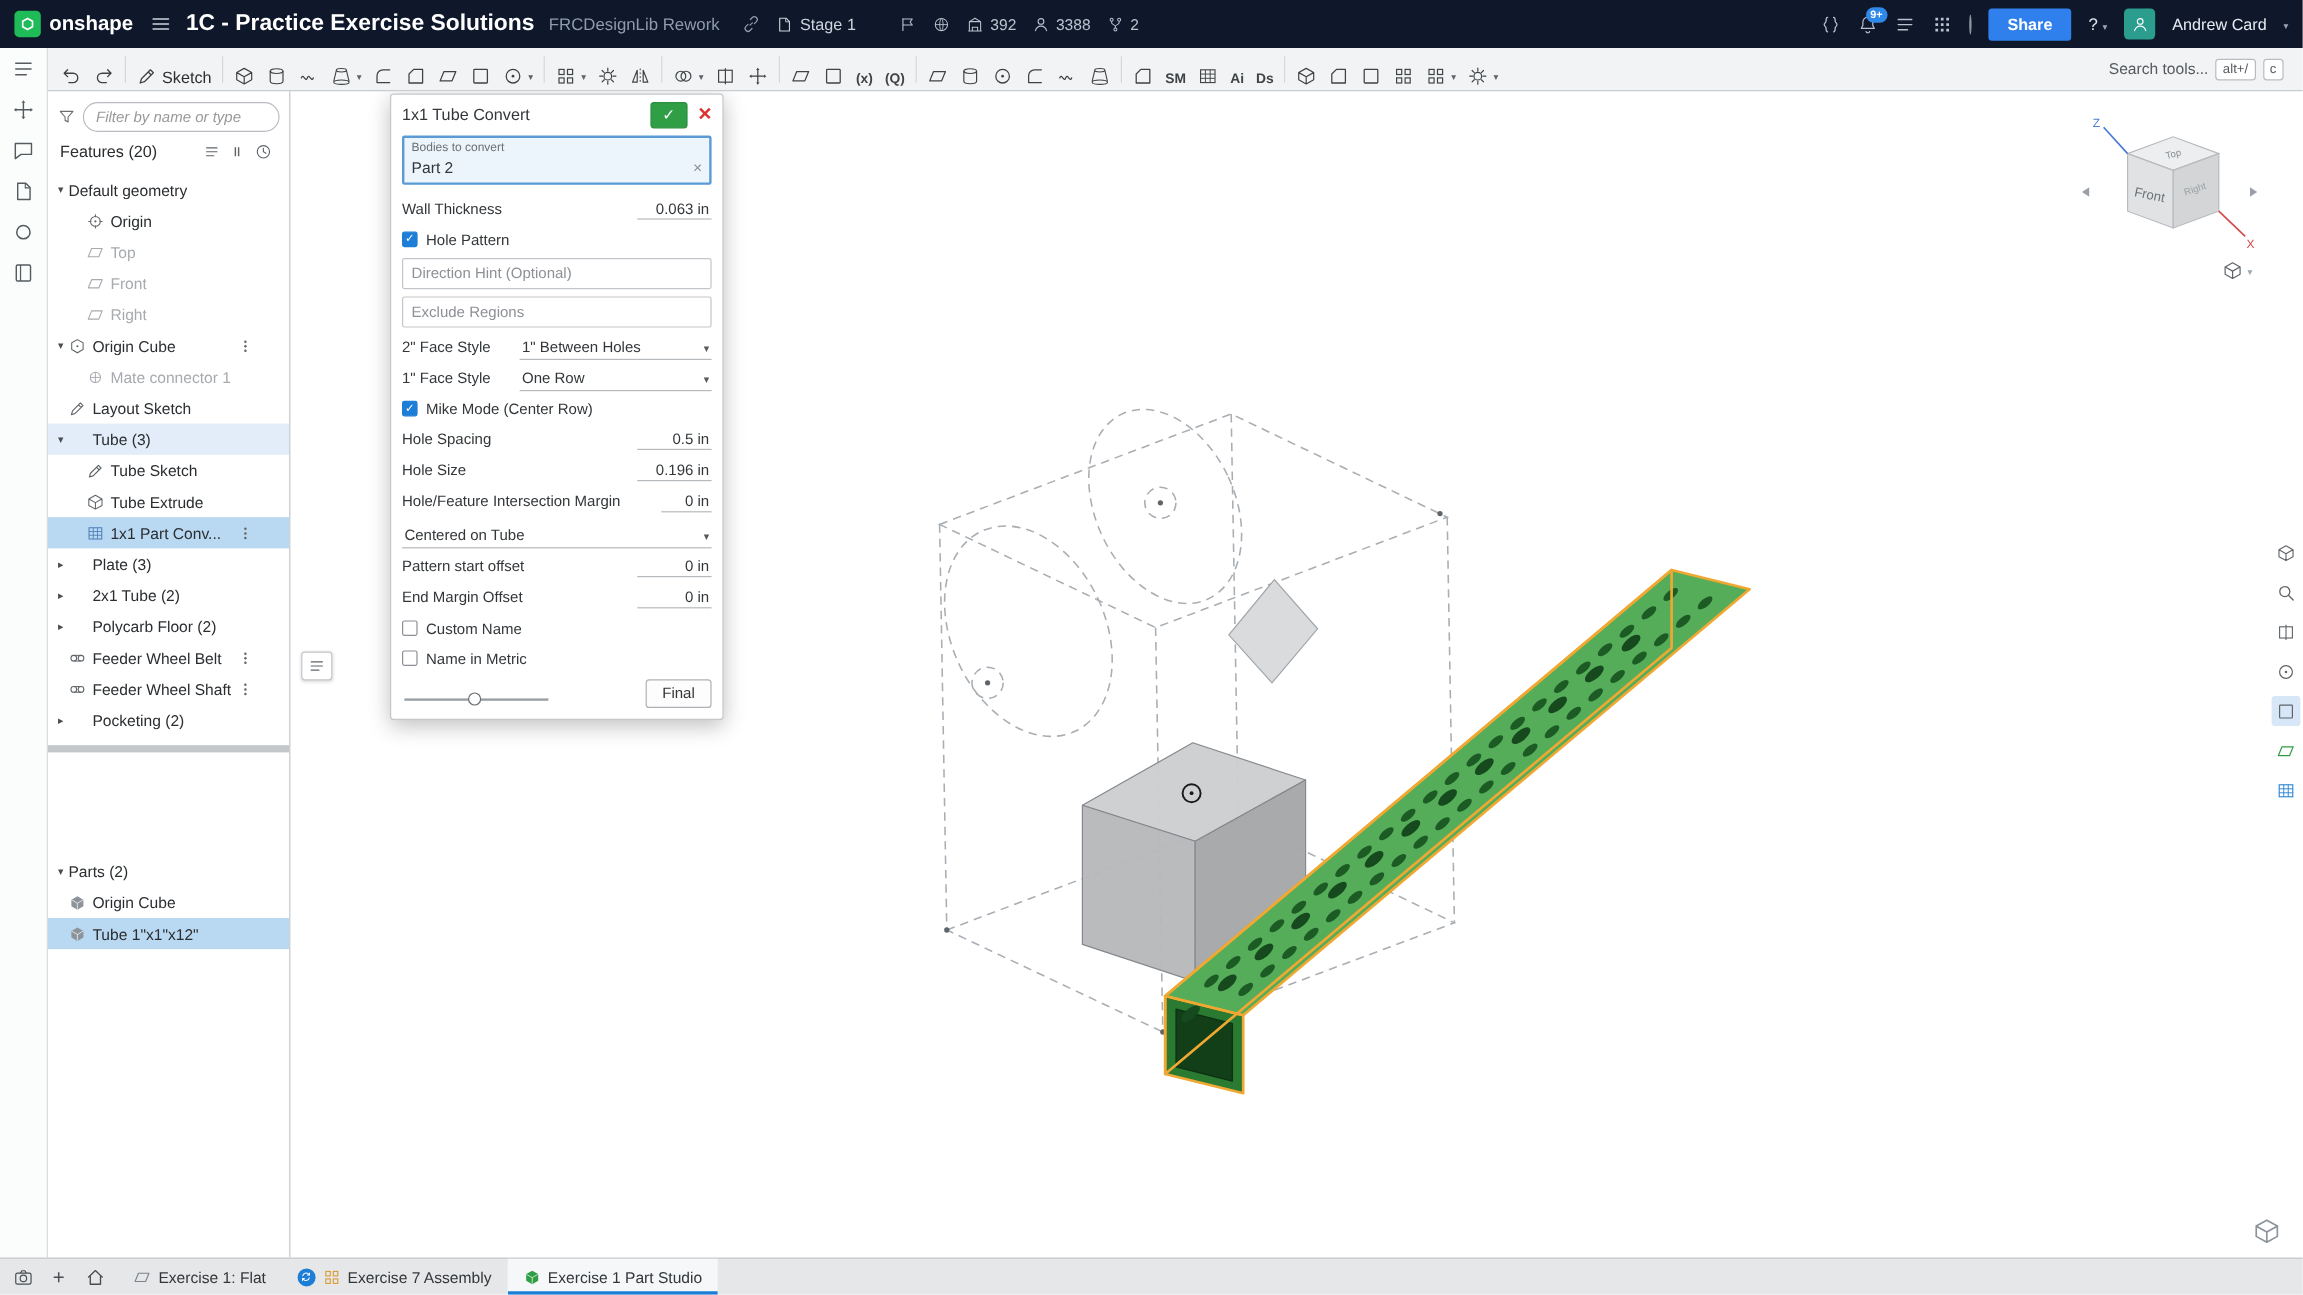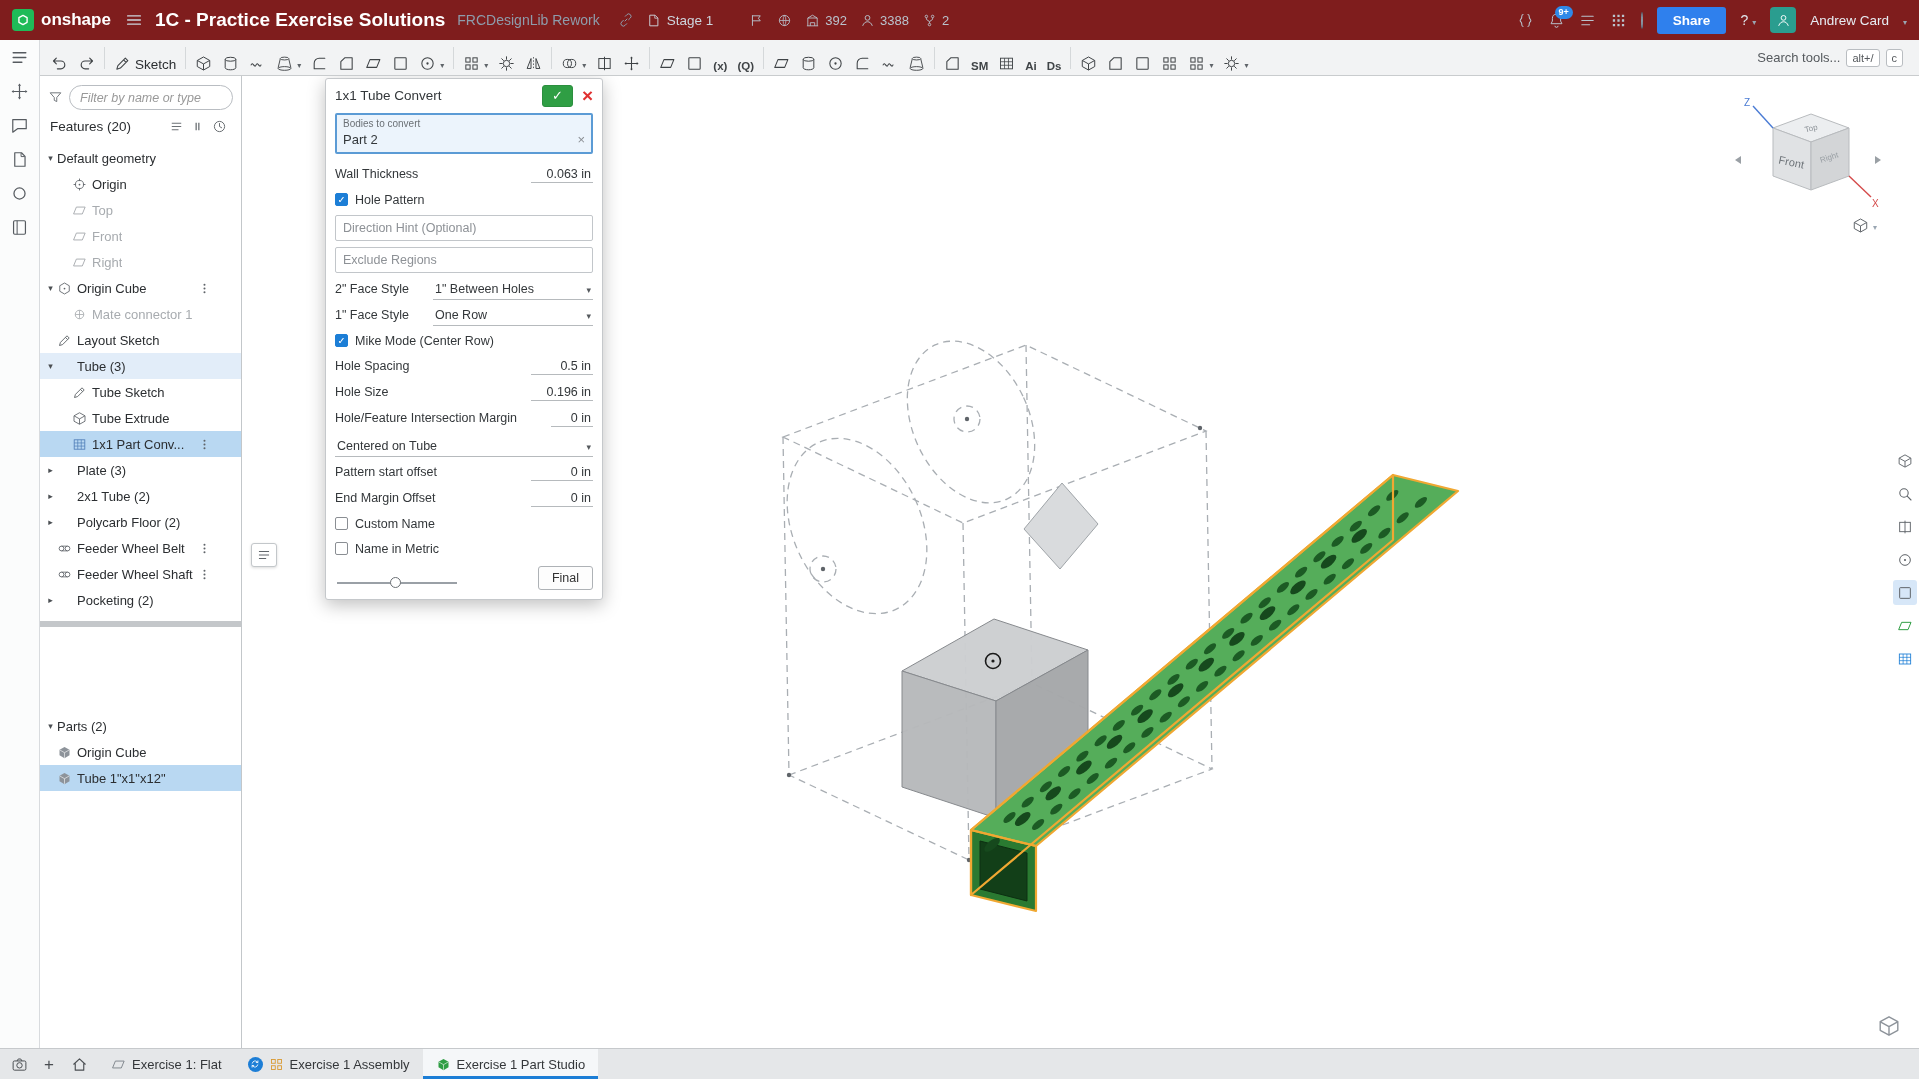--- a/index.html
+++ b/index.html
@@ -3,21 +3,21 @@
 <meta charset="utf-8">
 <style>
   *{box-sizing:border-box;margin:0;padding:0;user-select:none;cursor:default}
   html,body{width:1919px;height:1079px;overflow:hidden;background:#fff;
     font-family:"Liberation Sans",sans-serif;color:#2b2e31}
   #app{position:relative;width:1919px;height:1079px;overflow:hidden}
   .ic{display:block;width:17px;height:17px}
   button{font-family:inherit;background:none;border:none}
 
   
-  #topbar{position:absolute;left:0;top:0;right:0;height:40px;background:#7f1d1d;
+  #topbar{position:absolute;left:0;top:0;right:0;height:40px;background:#0f172a;
     display:flex;align-items:center;padding:0 12px;z-index:50}
   .logo{display:flex;align-items:center;gap:7px;margin-right:14px}
   .logo-mark{width:22px;height:22px;background:#1fbb58;border-radius:4px;
     display:flex;align-items:center;justify-content:center}
   .logo-mark svg{width:14px;height:14px;color:#fff}
   .logo-text{font-size:17px;font-weight:bold;color:#fff}
   .menu-btn{color:#cdd5dd;margin-right:12px}
   .menu-btn .ic{width:18px;height:18px}
   #doc-title{font-size:19px;font-weight:bold;color:#fff;margin-right:12px;white-space:nowrap}
   .subtitle{font-size:14px;color:#8e9cab;margin-right:18px;white-space:nowrap}
@@ -1162,21 +1162,21 @@
         </div>
         <div class="tab">
           <span class="tab-badge">
             <svg viewBox="0 0 24 24" class="ic">
               <use href="#i-sync"></use>
             </svg>
           </span>
           <svg viewBox="0 0 24 24" class="ic tab-ic" style="color: rgb(217, 151, 43);">
             <use href="#i-grid"></use>
           </svg>
-          <span>Exercise 1 Assembly</span>
+          <span>Exercise 7 Assembly</span>
         </div>
         <div class="tab active">
           <svg viewBox="0 0 24 24" class="ic tab-ic" style="color: rgb(47, 158, 68);">
             <use href="#i-part"></use>
           </svg>
           <span>Exercise 1 Part Studio</span>
         </div>
       </div>
   </footer>
 

